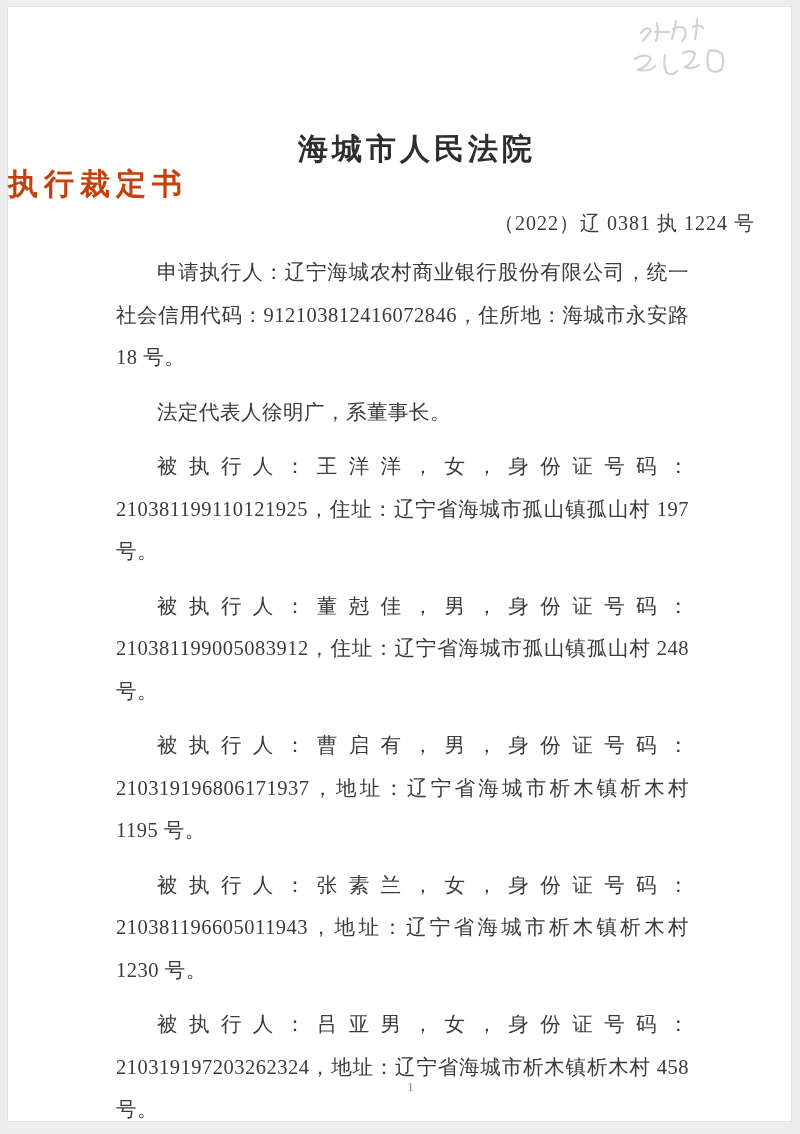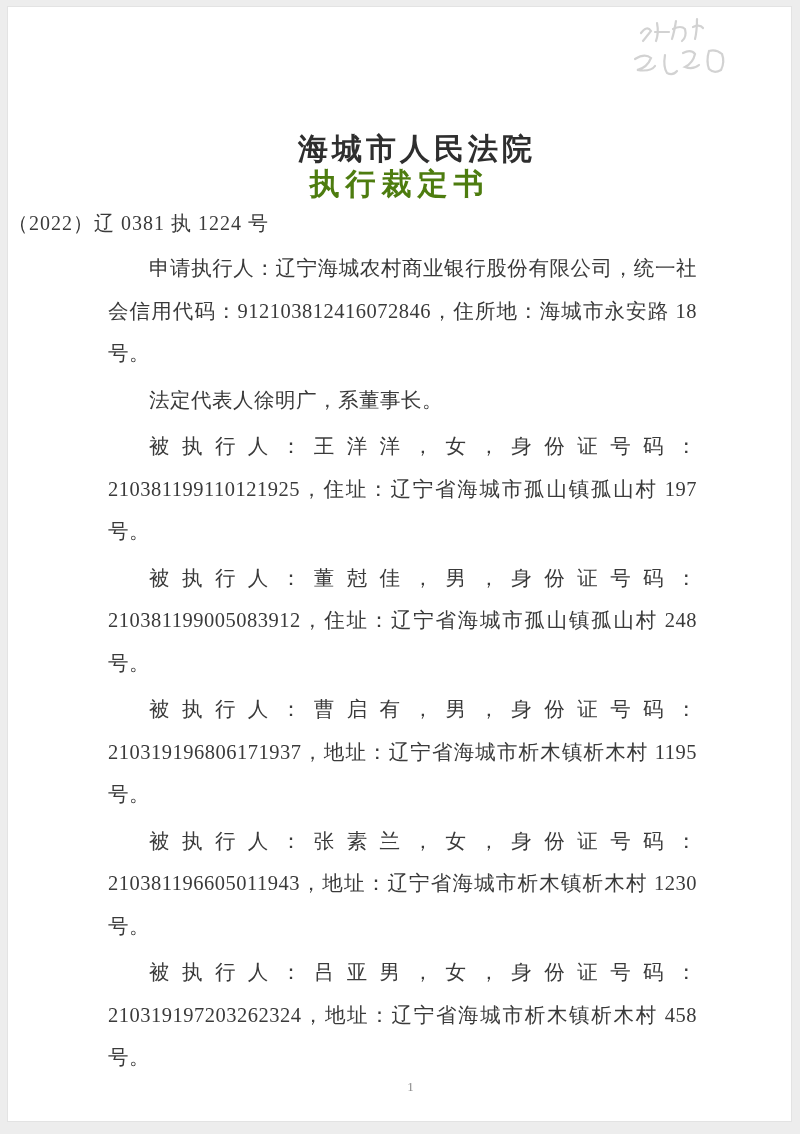--- a/index.html
+++ b/index.html
@@ -36,48 +36,48 @@
     margin-top: 124px;
     text-align: center;
     font-size: 30px;
     line-height: 35px;
     font-weight: 700;
     letter-spacing: 4px;
     color: #2e2e2e;
     padding-left: 35px;
   }
   .doc-subtitle {
-    text-align: center;
     font-size: 30px;
     line-height: 35px;
     font-weight: 700;
     letter-spacing: 6px;
-    color: #4d7c0f;
+    color: #c2410c;
   }
   .case-number {
     margin-top: 6px;
-    padding-right: 90px;
+    padding-right: 36px;
+    text-align: right;
     font-size: 20px;
     line-height: 32px;
     color: #3a3a3a;
     letter-spacing: 1px;
   }
   .doc-body {
     margin-top: 8px;
     padding-left: 96px;
     padding-right: 90px;
     font-size: 20.5px;
     line-height: 42.5px;
     color: #3a3a3a;
     text-align: justify;
     text-justify: inter-ideograph;
     letter-spacing: 0.5px;
   }
   .doc-body p {
-    margin: 4px;
+    margin: 12px;
     text-indent: 2em;
   }
   .page-number {
     position: absolute;
     left: 0;
     right: 0;
     bottom: 26px;
     text-align: center;
     font-size: 13px;
     color: #8a8a8a;

